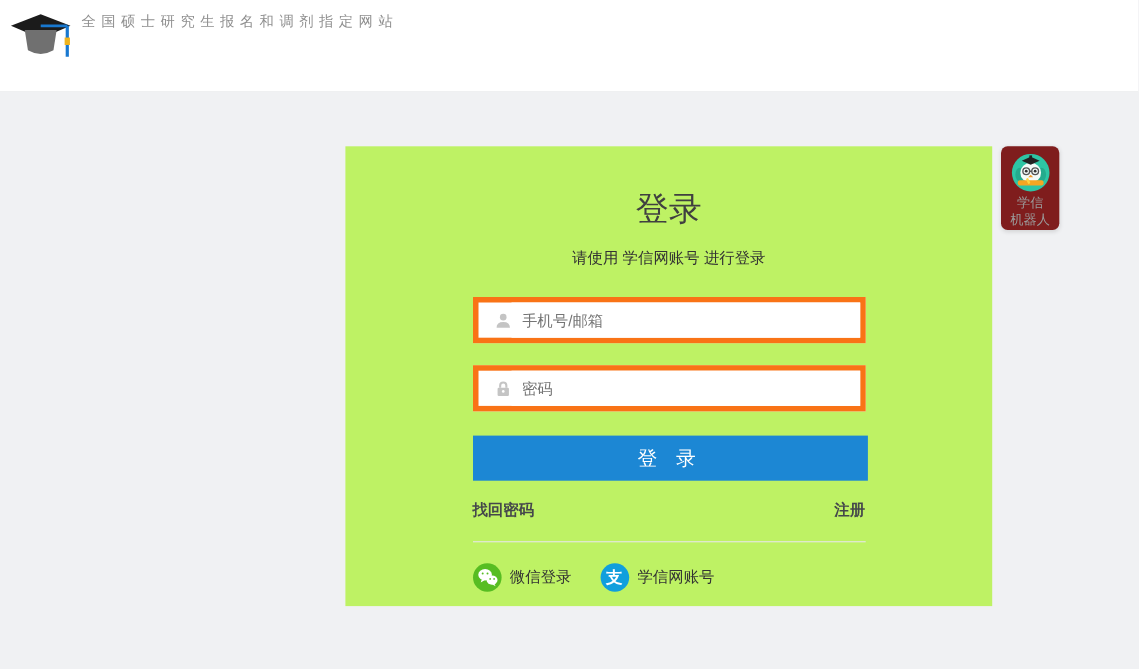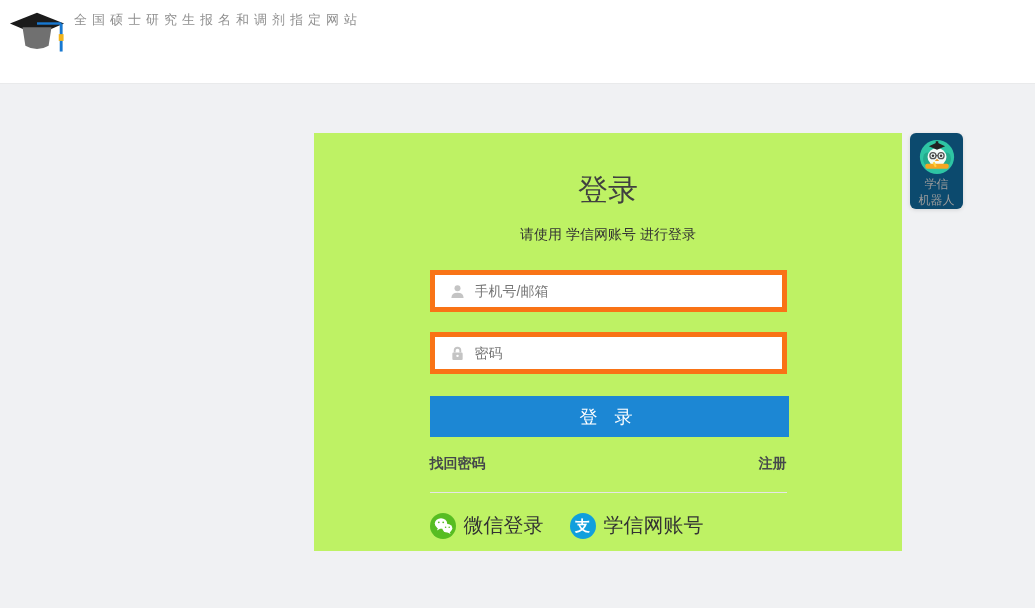--- a/index.html
+++ b/index.html
@@ -70,27 +70,27 @@
 
   .divider { border-top: 1px solid #e6e6e6; margin-top: 19px; }
 
   .social-row { display: flex; align-items: center; margin-top: 19px; }
   .social-item { display: flex; align-items: center; margin-right: 26px; cursor: pointer; }
   .social-circle {
     width: 26px; height: 26px; border-radius: 50%;
     display: flex; align-items: center; justify-content: center;
     margin-right: 8px; flex: none;
   }
-  .social-label { font-size: 20px; color: #333333; text-align: center; }
+  .social-label { font-size: 14px; color: #333333; text-align: center; }
   .alipay-glyph { color: #fff; font-size: 15px; font-weight: bold; line-height: 1; }
 
   
   .robot-card {
     position: absolute; left: 910px; top: 133px;
-    width: 53px; height: 76px; background: #0c4a6e;
+    width: 53px; height: 76px; background: #7f1d1d;
     border-radius: 6px; box-shadow: 0 1px 4px rgba(0,0,0,0.12);
     text-align: center; cursor: pointer;
   }
   .robot-avatar { width: 36px; height: 36px; margin: 6px auto 1px; }
   .robot-label { font-size: 12px; color: #9b9b9b; line-height: 16px; }
 </style>
 </head>
 <body style="background: rgb(240, 241, 243);">
 
 <div class="header">

